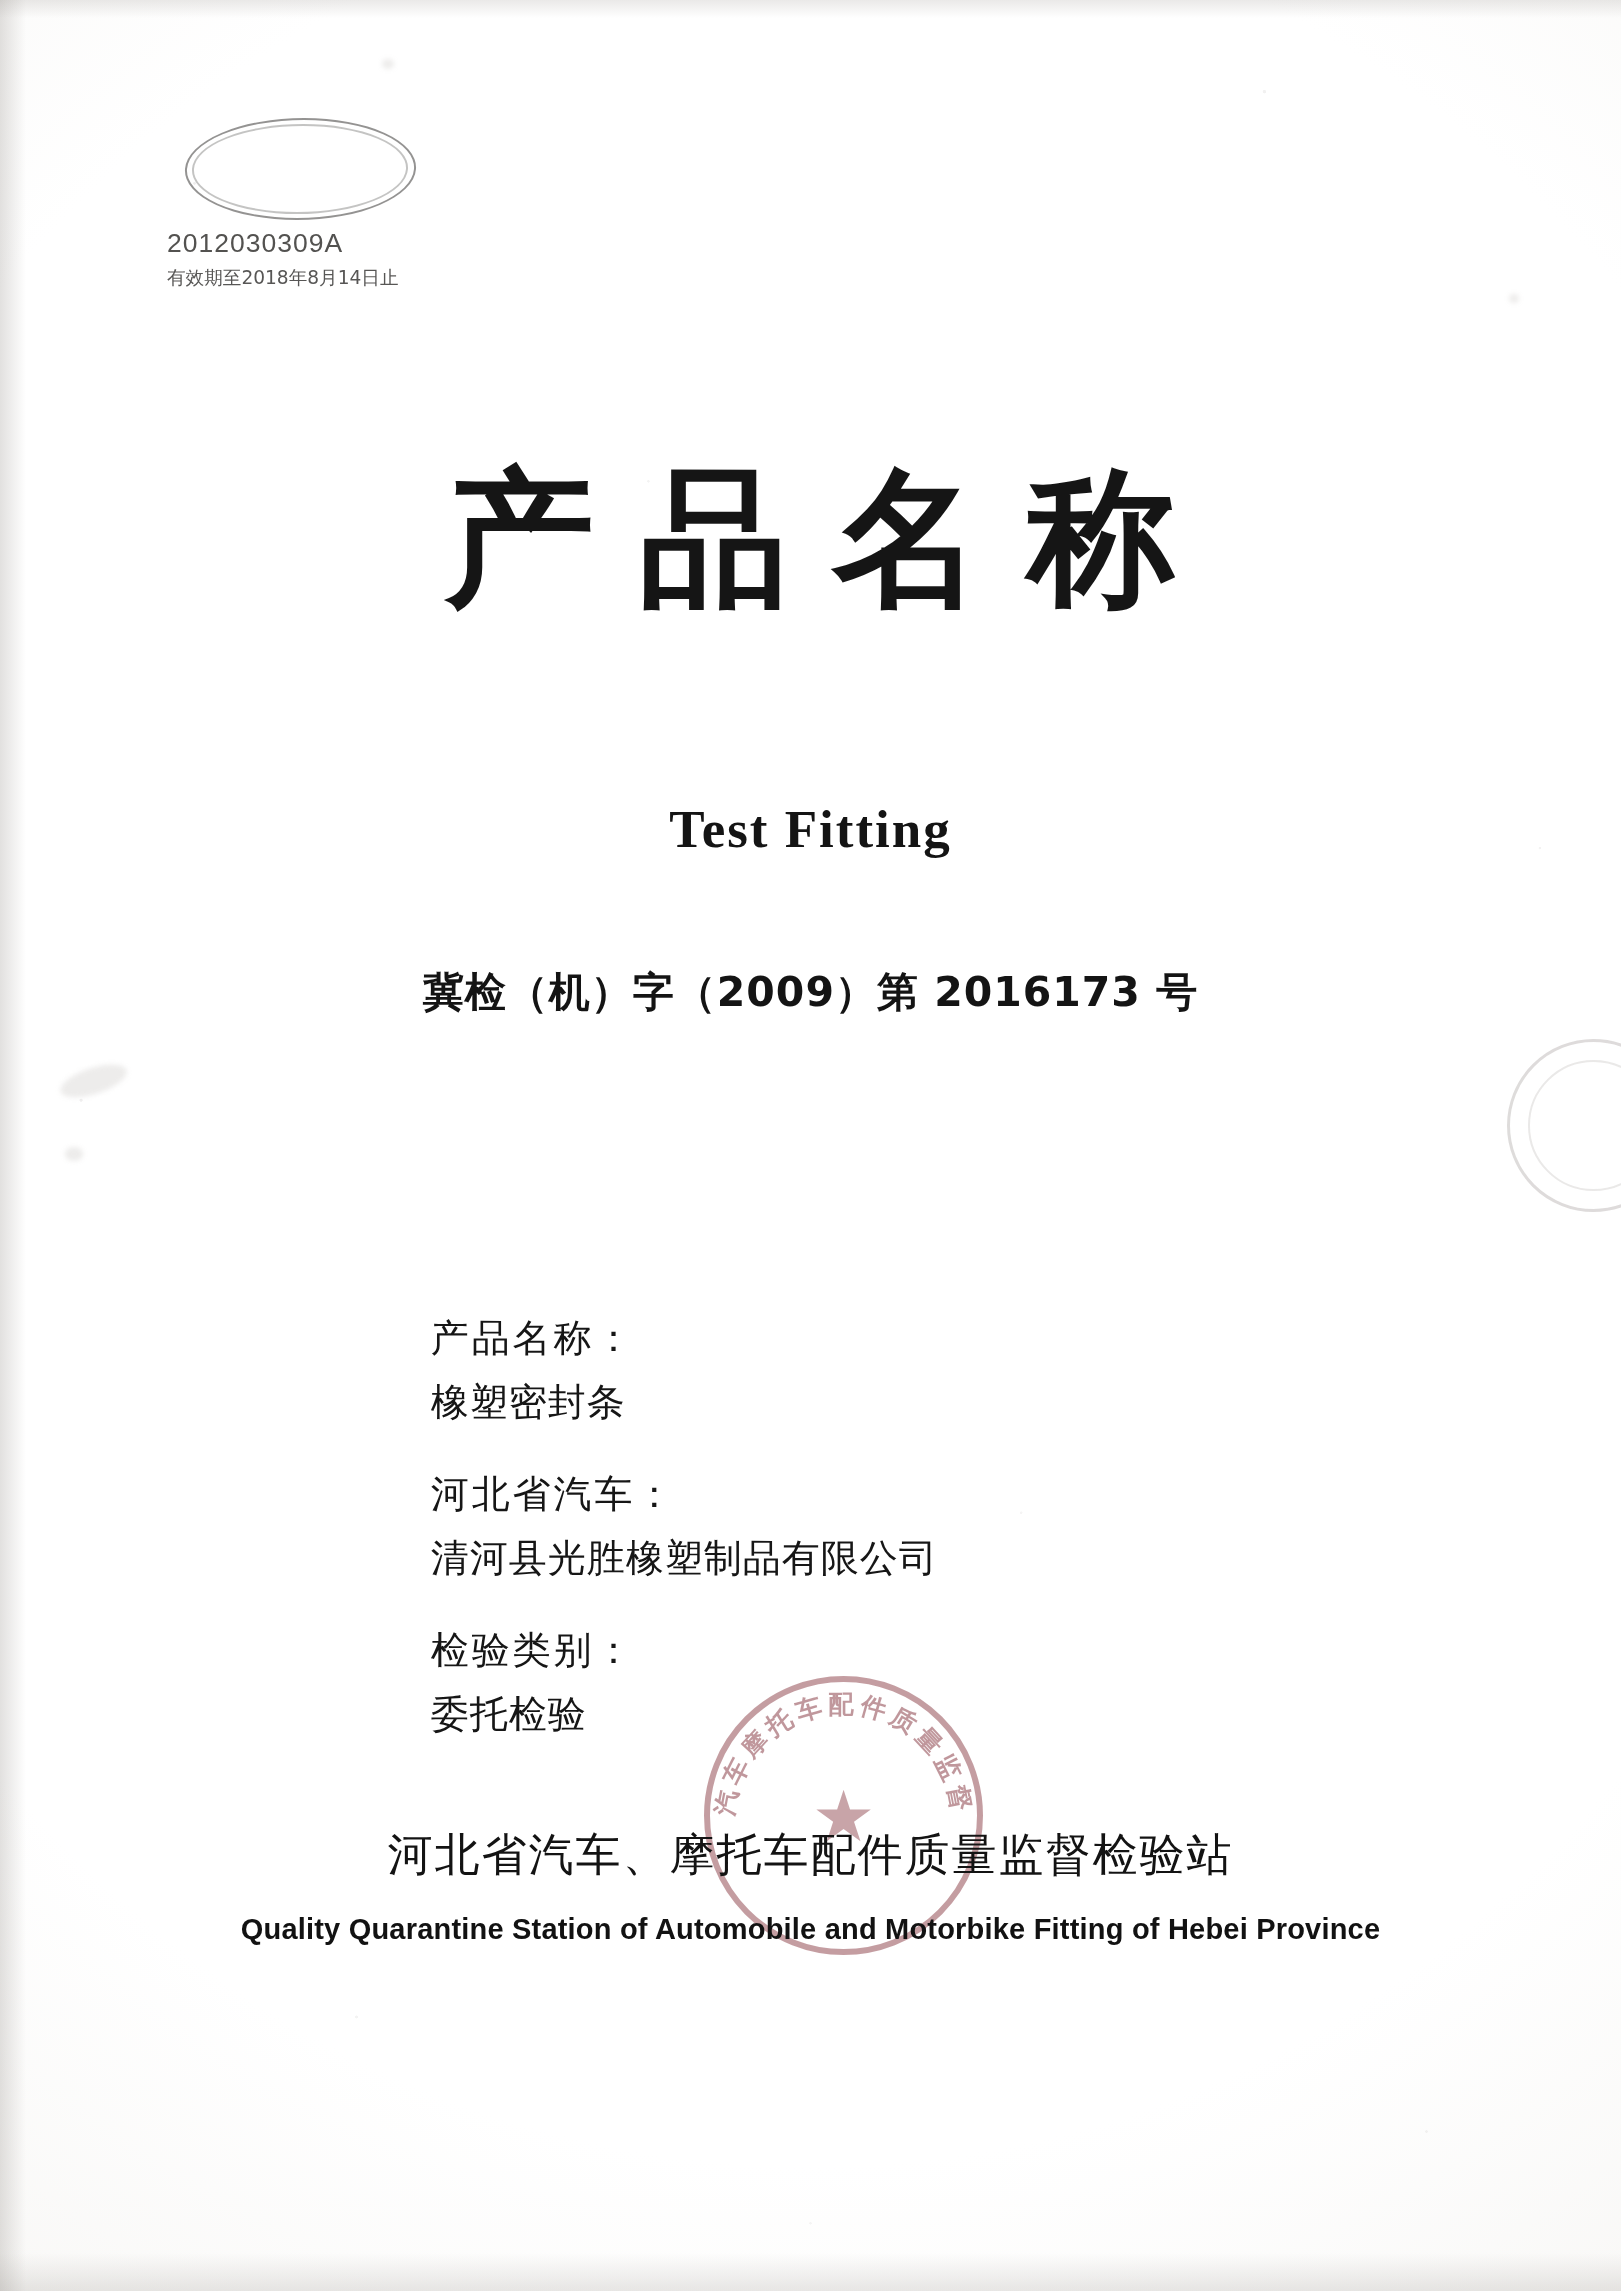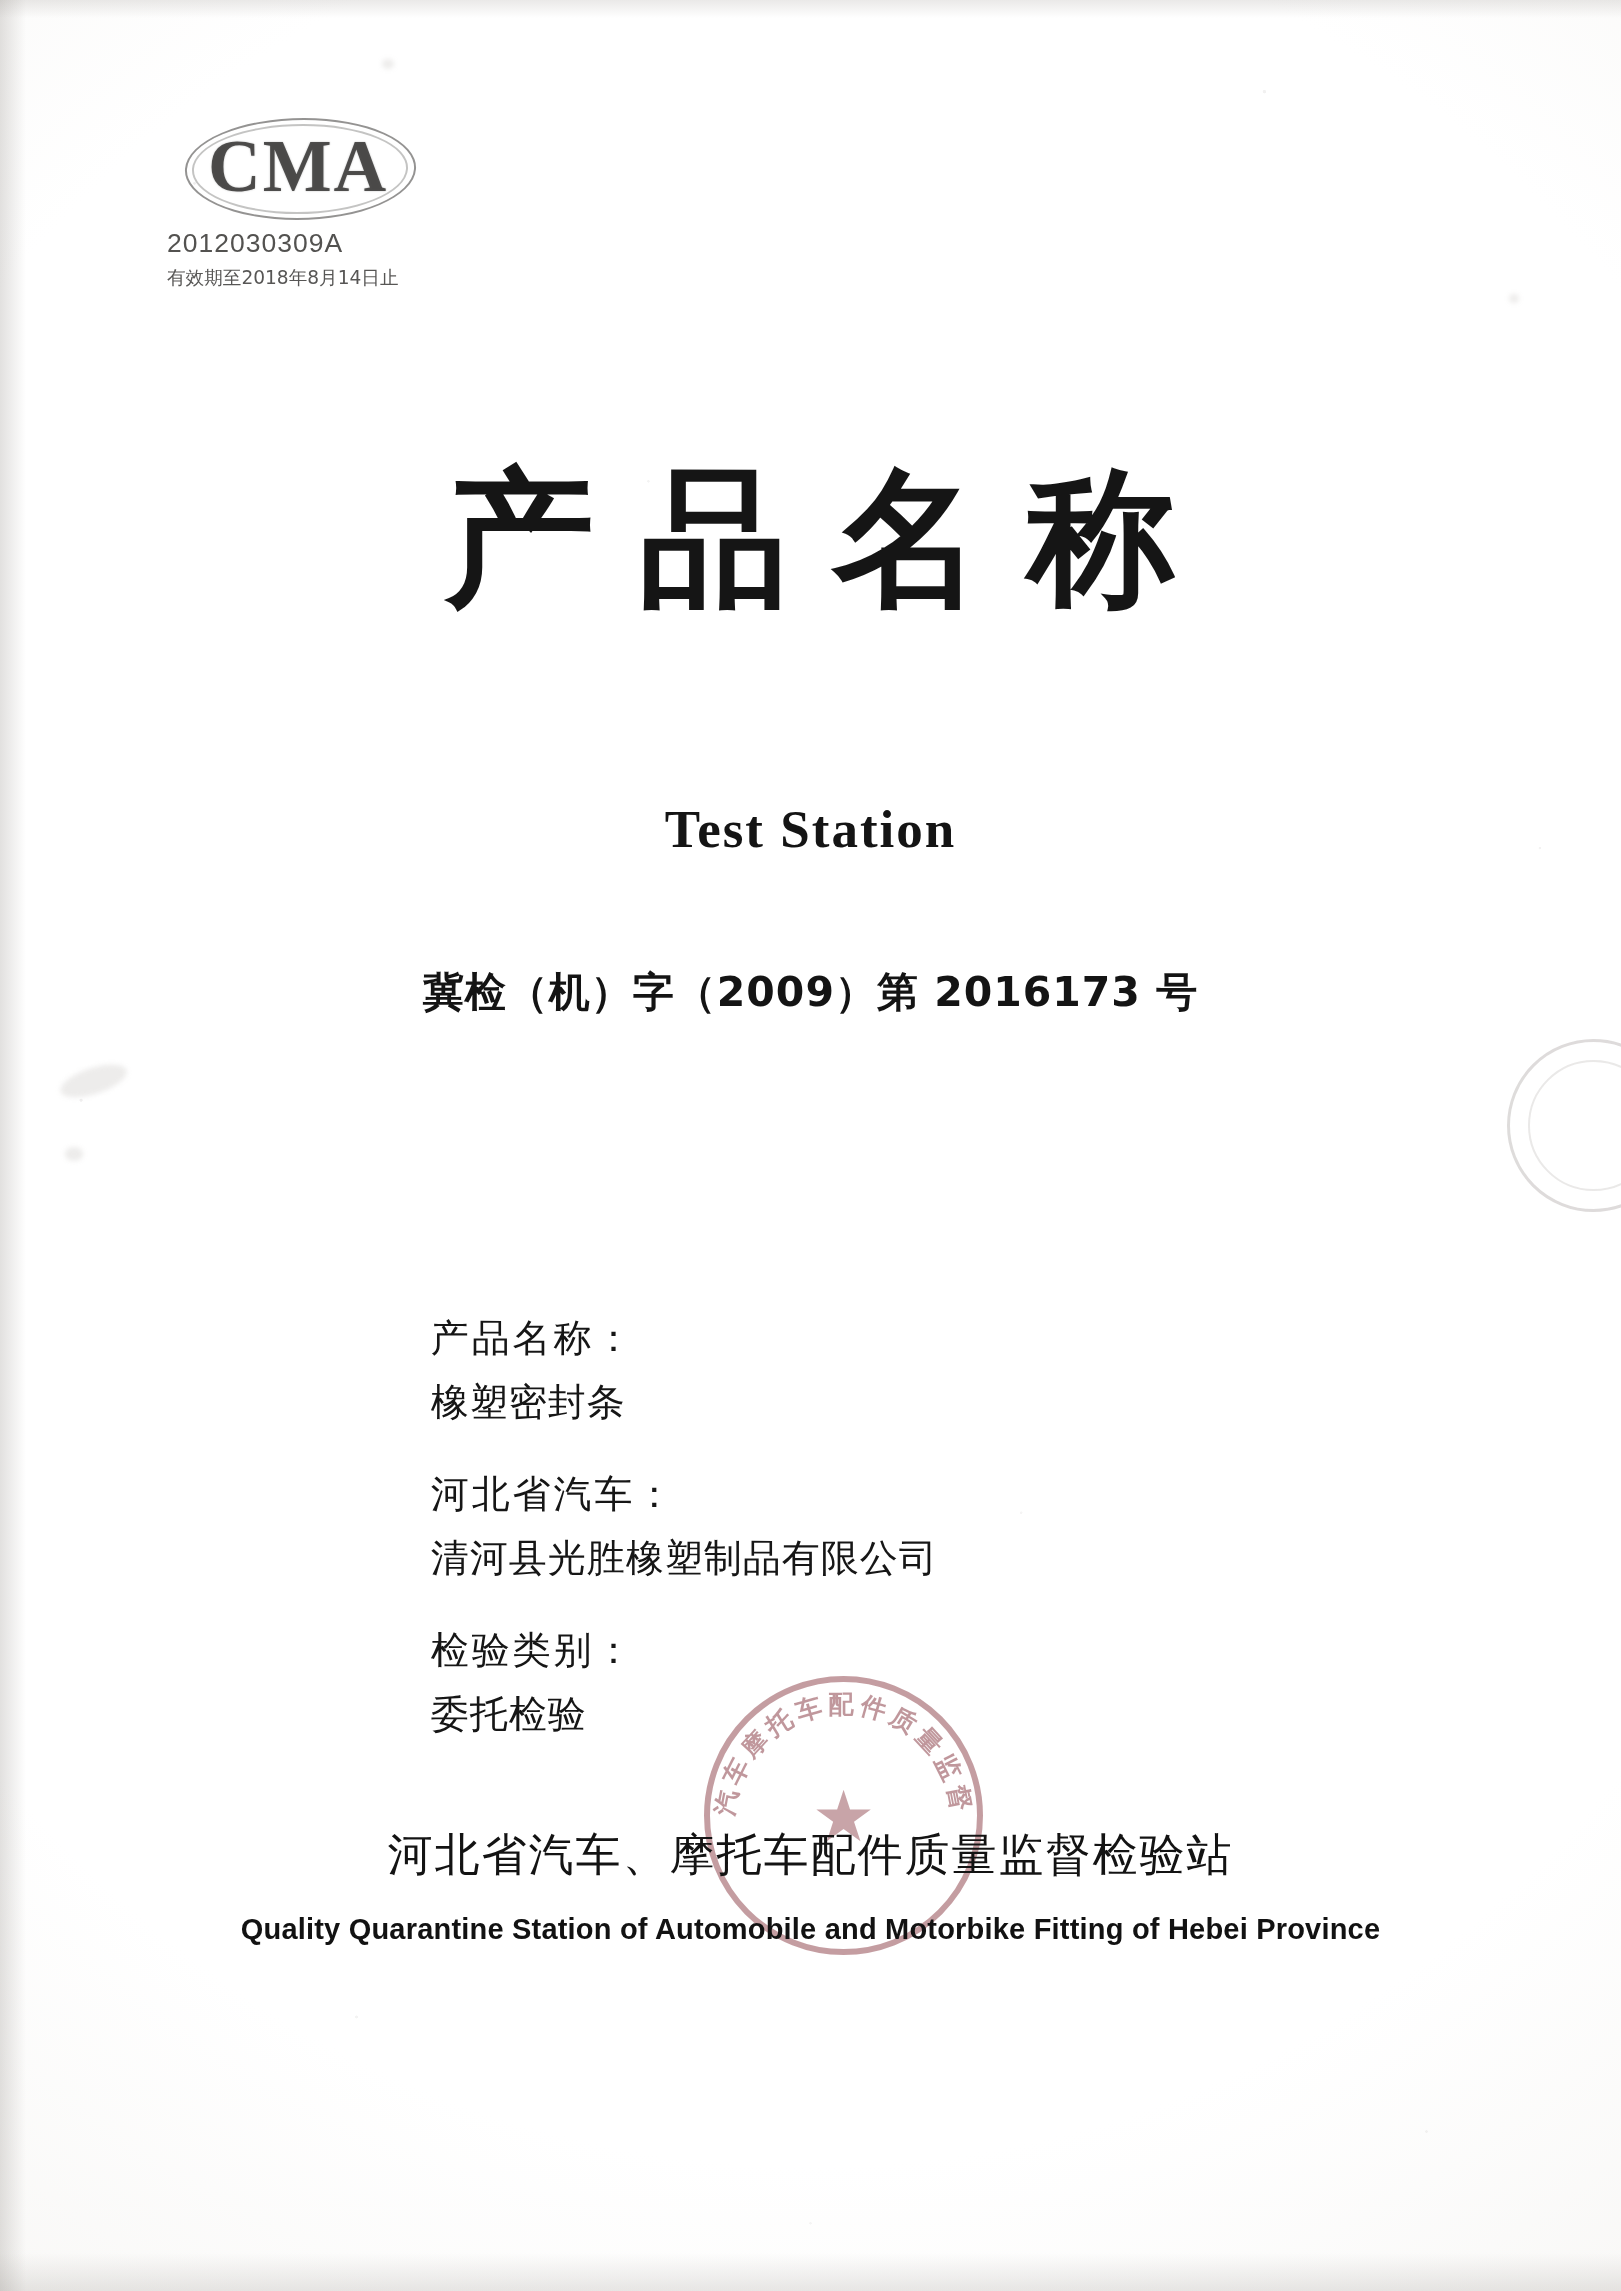--- a/index.html
+++ b/index.html
@@ -270,28 +270,27 @@
 
   <div class="smudge" style="left:59px; top:1068px; width:69px; height:25.5px; transform:rotate(-18deg);"></div>
   <div class="smudge" style="left:65px; top:1147px; width:17.6px; height:13.7px;"></div>
   <div class="smudge" style="left:382px; top:59px; width:11.8px; height:9.8px;"></div>
   <div class="smudge" style="left:1509px; top:294px; width:9.8px; height:8.8px;"></div>
 
   <div class="cma-block">
     <div class="cma-mark">
       <div class="ring"></div>
       <div class="ring2"></div>
-      <div class="cma-letters">CMA</div>
     </div>
     <div class="cma-code">2012030309A</div>
     <div class="cma-valid">有效期至2018年8月14日止</div>
   </div>
 
   <div class="title-cn">产品名称</div>
-  <div class="title-en">Test  Station</div>
+  <div class="title-en">Test  Fitting</div>
   <div class="report-no">冀检（机）字（2009）第 2016173 号</div>
 
   <div class="seal-edge"></div>
 
   <div class="fields">
     <div class="field-row">
       <span class="field-label">产品名称：</span>
       <span class="field-value">橡塑密封条</span>
     </div>
     <div class="field-row">

